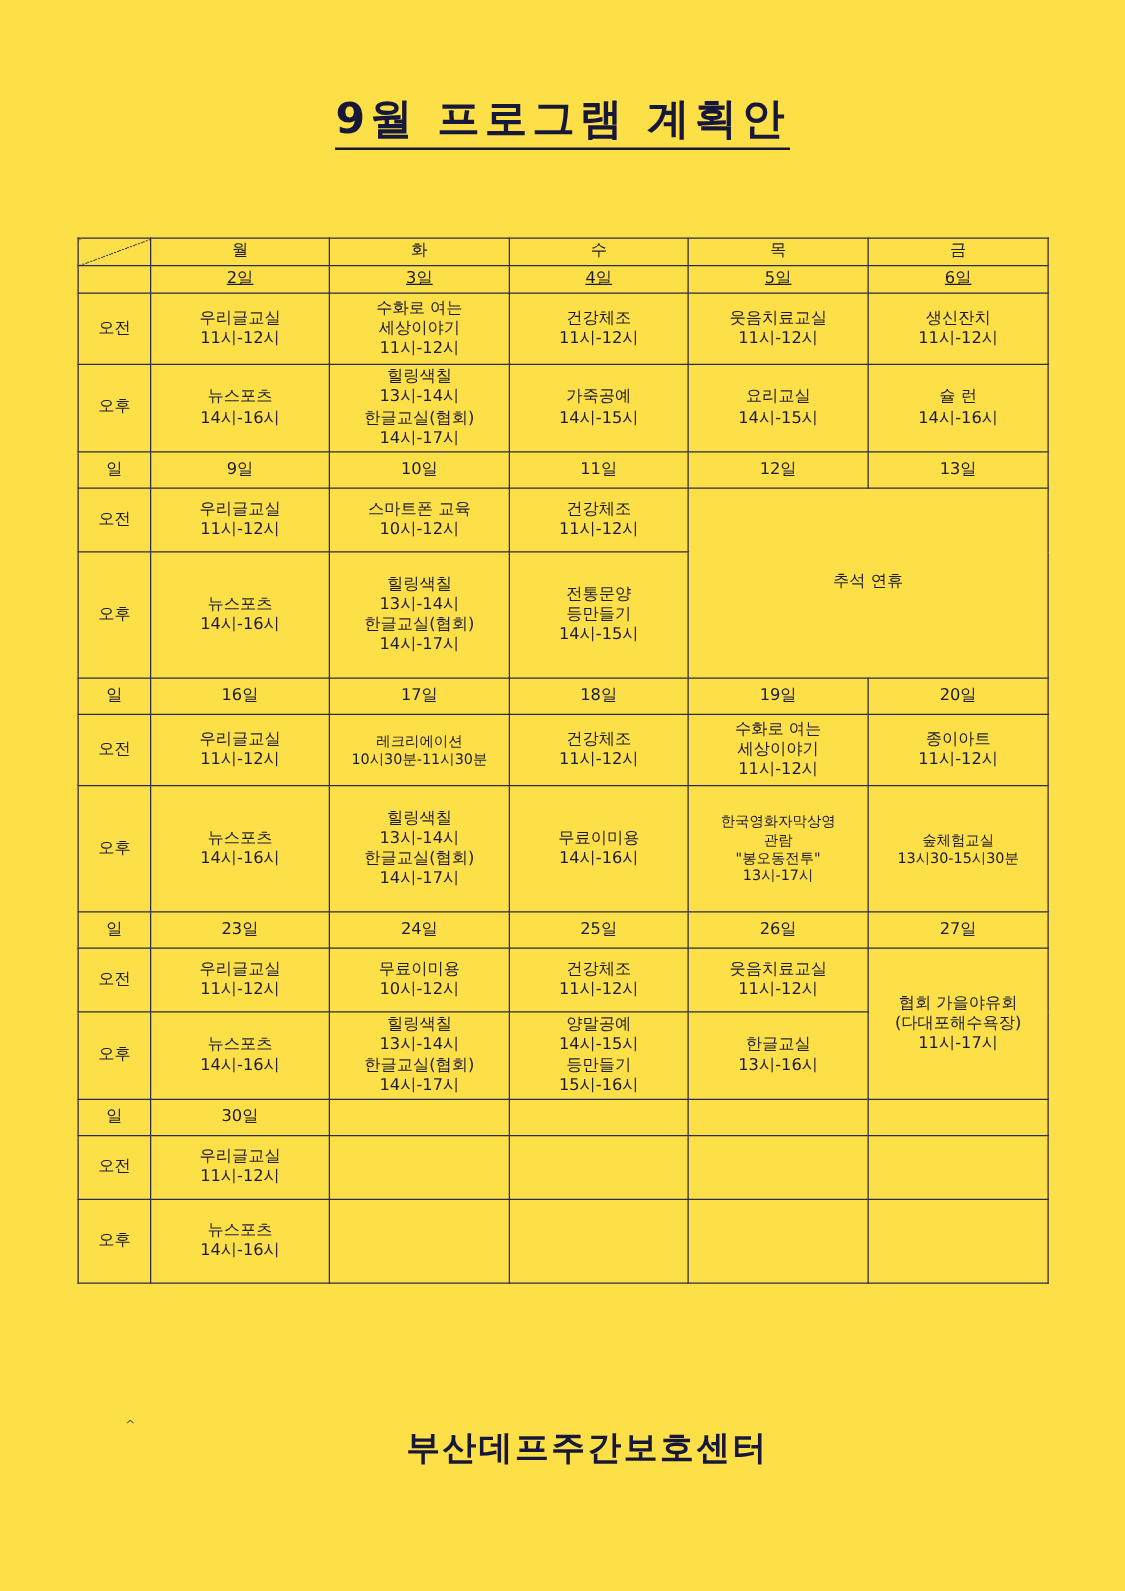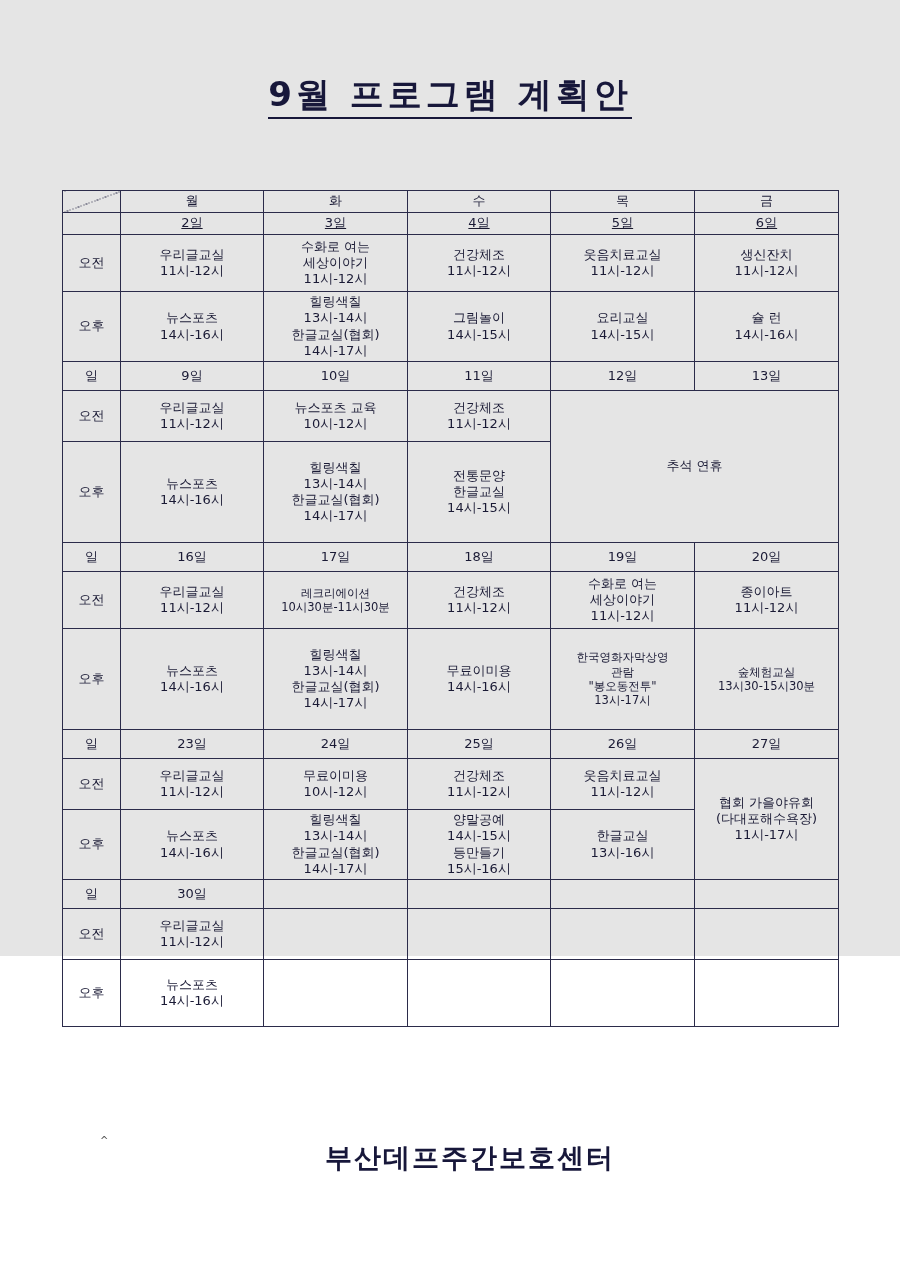--- a/index.html
+++ b/index.html
@@ -10,23 +10,23 @@
   body {
     width: 900px;
     height: 1273px;
     font-family: "DejaVu Sans", "Liberation Sans", sans-serif;
     color: #1a1a2e;
     position: relative;
     overflow: hidden;
   }
   .page {
     width: 900px;
-    height: 956px;
+    height: 1273px;
     position: relative;
-    background: #e5e5e5;
+    background: #fde047;
   }
   .title {
     position: absolute;
     top: 72px;
     left: 0;
     width: 900px;
     text-align: center;
     font-size: 34px;
     font-weight: bold;
     letter-spacing: 4px;
@@ -161,56 +161,56 @@
 11시-12시</td>
       </tr>
       <tr class="pm-row">
         <td class="rowlabel">오후</td>
         <td class="cell">뉴스포츠
 14시-16시</td>
         <td class="cell">힐링색칠
 13시-14시
 한글교실(협회)
 14시-17시</td>
-        <td class="cell">그림놀이
+        <td class="cell">가죽공예
 14시-15시</td>
         <td class="cell">요리교실
 14시-15시</td>
         <td class="cell">슐 런
 14시-16시</td>
       </tr>
 
       <tr class="wk-row">
         <td class="weeklabel">일</td>
         <td>9일</td>
         <td>10일</td>
         <td>11일</td>
         <td>12일</td>
         <td>13일</td>
       </tr>
       <tr class="am-tall">
         <td class="rowlabel">오전</td>
         <td class="cell">우리글교실
 11시-12시</td>
-        <td class="cell">뉴스포츠 교육
+        <td class="cell">스마트폰 교육
 10시-12시</td>
         <td class="cell">건강체조
 11시-12시</td>
         <td class="cell holiday" rowspan="2" colspan="2">추석 연휴</td>
       </tr>
       <tr class="pm-tall">
         <td class="rowlabel">오후</td>
         <td class="cell">뉴스포츠
 14시-16시</td>
         <td class="cell">힐링색칠
 13시-14시
 한글교실(협회)
 14시-17시</td>
         <td class="cell">전통문양
-한글교실
+등만들기
 14시-15시</td>
       </tr>
 
       <tr class="wk-row">
         <td class="weeklabel">일</td>
         <td>16일</td>
         <td>17일</td>
         <td>18일</td>
         <td>19일</td>
         <td>20일</td>

